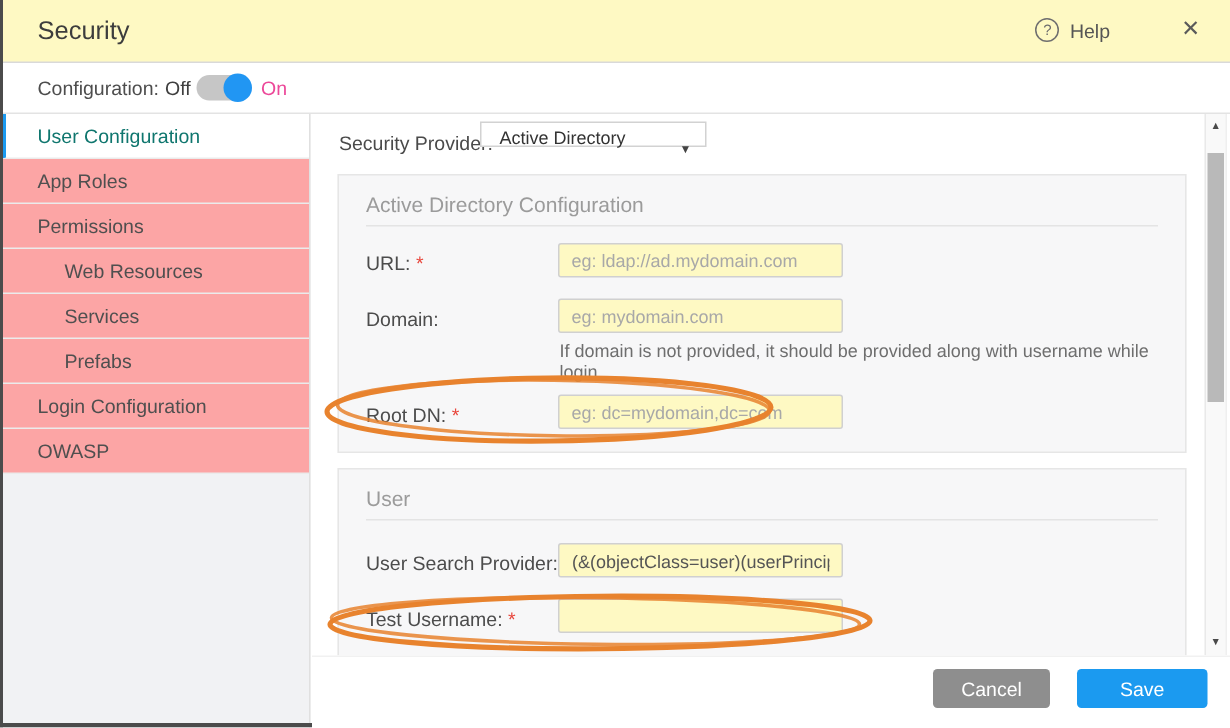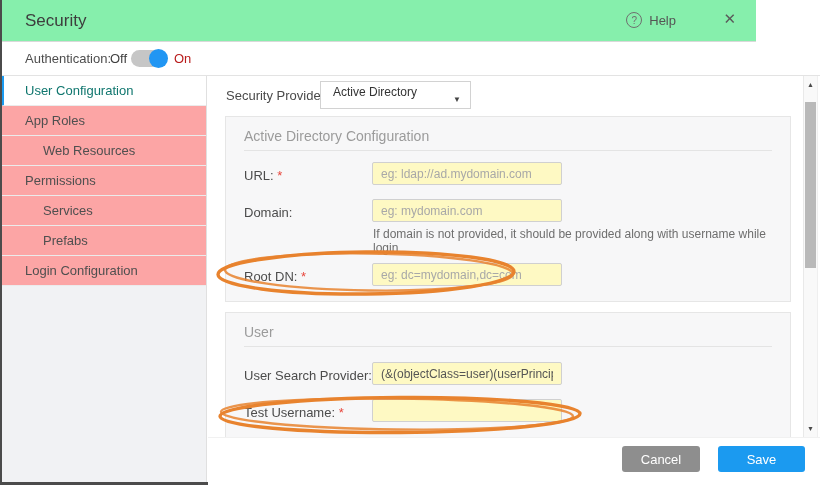--- a/index.html
+++ b/index.html
@@ -9,54 +9,54 @@
     font-family:"Liberation Sans","DejaVu Sans",sans-serif;
     background:#fff;
     overflow:hidden;
     color:#444;
   }
   
   .edge-left { position:absolute; left:0; top:0; width:2px; height:485px; background:#4b4b4b; z-index:60; }
   .edge-bottom { position:absolute; left:0; bottom:0; width:208px; height:3px; background:#4b4b4b; z-index:60; }
 
   
-  .header { position:absolute; left:0; top:0; width:756px; height:42px;
-    background:#86efac; border-bottom:1px solid #d9d9d9; z-index:5; }
+  .header { position:absolute; left:0; top:0; width:820px; height:42px;
+    background:#fef9c3; border-bottom:1px solid #d9d9d9; z-index:5; }
   .header-title { position:absolute; left:25px; top:11px; font-size:17px; color:#3d3d3d; }
   .help-group { position:absolute; right:80px; top:12px; display:flex; align-items:center; gap:7px; cursor:pointer; }
   .help-circle { display:inline-flex; align-items:center; justify-content:center;
     width:16px; height:16px; border:1.4px solid #6f6f6f; border-radius:50%;
     font-size:10px; color:#6f6f6f; }
   .help-label { font-size:13px; color:#555; }
   .close-x { position:absolute; right:20px; top:10px; font-size:15px; color:#5a5a5a; cursor:pointer; }
 
   
   .auth-row { position:absolute; left:0; top:42px; width:820px; height:34px;
     background:#fff; border-bottom:1px solid #e3e3e3; z-index:4; }
   .auth-label { position:absolute; left:25px; top:9px; font-size:13px; color:#4d4d4d; }
   .auth-off { position:absolute; left:110px; top:9px; font-size:13px; color:#3f3f3f; }
-  .auth-on  { position:absolute; left:174px; top:9px; font-size:13px; color:#b91c1c;text-align:center; }
+  .auth-on  { position:absolute; left:174px; top:9px; font-size:13px; color:#ec4899;text-align:center; }
   .toggle { position:absolute; left:131px; top:8px; width:36px; height:17px;
     background:#c6c6c6; border-radius:9px; cursor:pointer; }
   .toggle-knob { position:absolute; right:-1px; top:-1px; width:19px; height:19px;
     border-radius:50%; }
 
   
   .sidebar { position:absolute; left:0; top:76px; width:207px; height:409px;
     background:#f1f2f4; border-right:1px solid #e0e0e0; z-index:3; }
   .sb-item { height:30px; line-height:29px; padding-left:25px; font-size:13px; color:#4f4f4f;
     background:#fca5a5; border-bottom:1px solid #ebebeb; cursor:pointer; }
   .sb-item.indent { padding-left:43px; }
   .sb-item.active { background:#fff; color:#0f766e; border-left:4px solid #1b9af0; padding-left:21px; }
 
   
   .content { position:absolute; left:208px; top:76px; width:612px; height:361px;
     background:#fff; overflow:hidden; z-index:2; }
   .provider-label { position:absolute; left:18px; top:12px; font-size:13px; color:#4a4a4a; }
-  .provider-select { position:absolute; left:112px; top:5px; width:151px; height:28px;
+  .provider-select { position:absolute; left:112px; top:5px; width:151px; height:17px;
     border:1px solid #d2d2d2; background:#fff; font-size:12px; color:#333;
     line-height:21px; padding-left:12px; cursor:pointer; }
   .provider-arrow { position:absolute; right:9px; top:7px; font-size:8px; color:#444; }
 
   .panel { position:absolute; left:17px; width:566px; background:#f7f7f8; border:1px solid #e6e6e6; }
   .panel1 { top:40px; height:186px; }
   .panel2 { top:236px; height:130px; }
   .panel-title { position:absolute; left:18px; top:11px; font-size:14px; color:#9b9b9b; }
   .panel-sep { position:absolute; left:18px; right:18px; top:33px; height:1px; background:#e4e4e4; }
   .f-label { position:absolute; left:18px; font-size:13px; color:#4c4c4c; }
@@ -99,36 +99,37 @@
 <div class="header">
   <div class="header-title">Security</div>
   <div class="help-group">
     <span class="help-circle">?</span>
     <span class="help-label">Help</span>
   </div>
   <div class="close-x">✕</div>
 </div>
 
 <div class="auth-row">
-  <div class="auth-label">Authentication:</div>
+  <div class="auth-label">Configuration:</div>
   <div class="auth-off">Off</div>
   <div class="toggle">
     <div class="toggle-knob" style="background: rgb(33, 150, 243);"></div>
   </div>
   <div class="auth-on">On</div>
 </div>
 
 <div class="sidebar">
   <div class="sb-item active"><span>User Configuration</span></div>
   <div class="sb-item"><span>App Roles</span></div>
+  <div class="sb-item"><span>Permissions</span></div>
   <div class="sb-item indent"><span>Web Resources</span></div>
-  <div class="sb-item"><span>Permissions</span></div>
   <div class="sb-item indent"><span>Services</span></div>
   <div class="sb-item indent"><span>Prefabs</span></div>
   <div class="sb-item"><span>Login Configuration</span></div>
+  <div class="sb-item"><span>OWASP</span></div>
 </div>
 
 <div class="content">
 
   <div class="provider-label">Security Provider:</div>
   <div class="provider-select">
     <span>Active Directory</span>
     <span class="provider-arrow">▼</span>
   </div>
 

